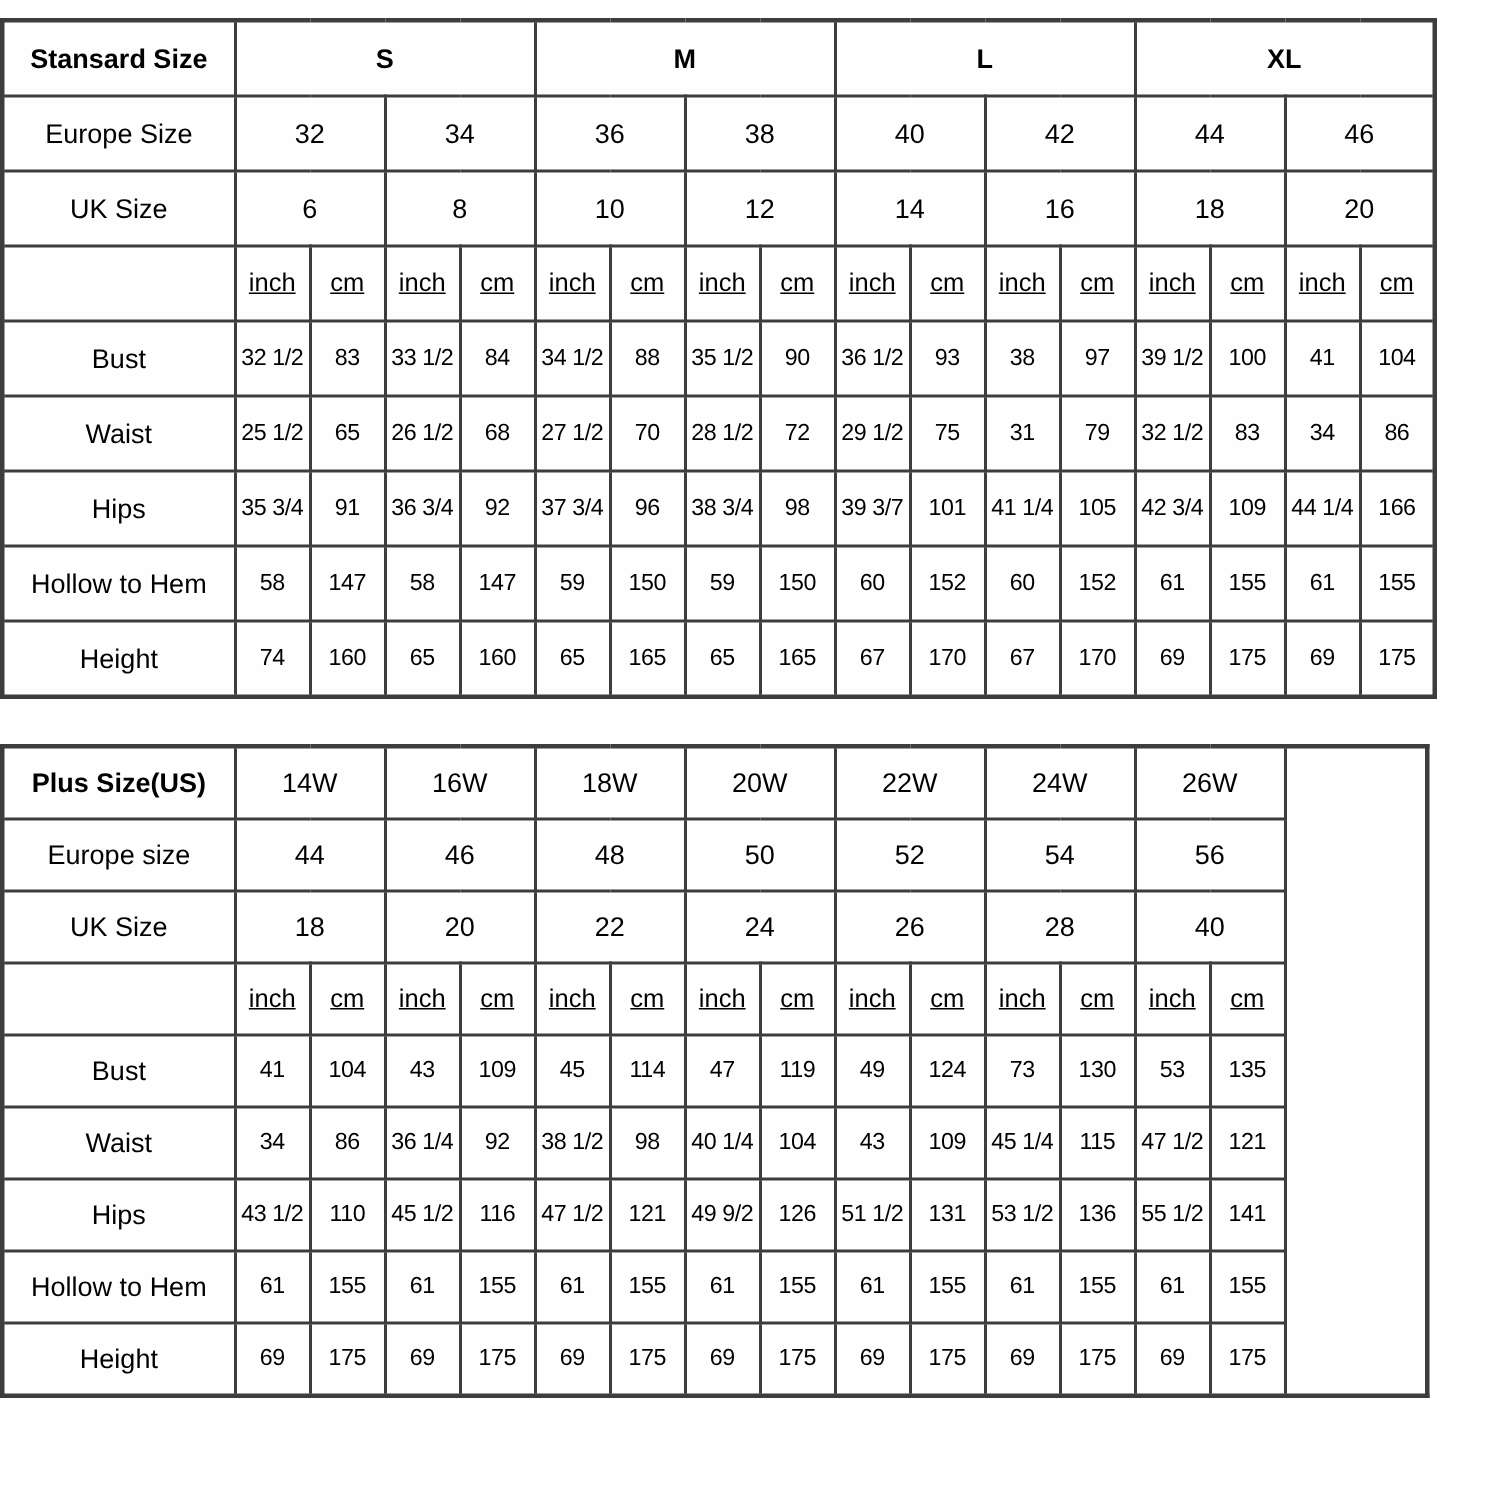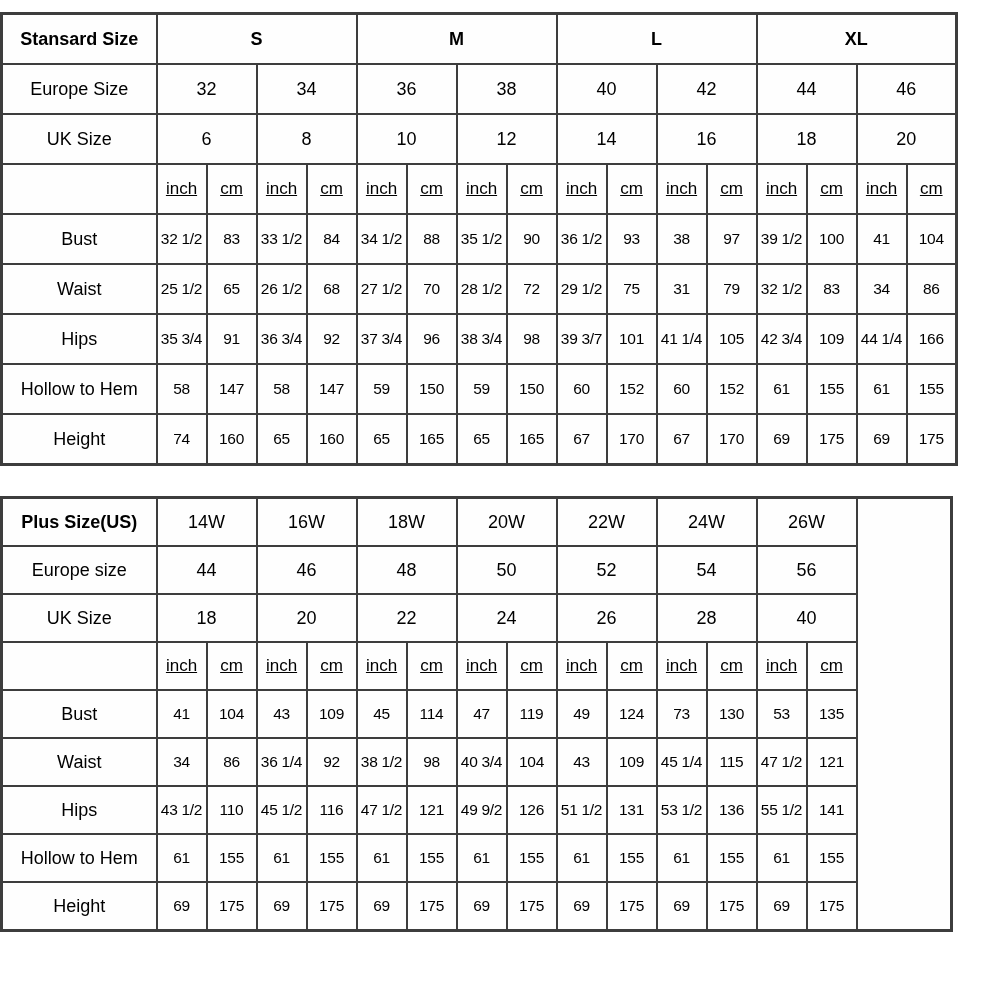--- a/index.html
+++ b/index.html
@@ -294,21 +294,21 @@
           <td class="measure">135</td>
         </tr>
         <tr>
           <td>Waist</td>
           <td class="measure">34</td>
           <td class="measure">86</td>
           <td class="measure">36 1/4</td>
           <td class="measure">92</td>
           <td class="measure">38 1/2</td>
           <td class="measure">98</td>
-          <td class="measure">40 3/4</td>
+          <td class="measure">40 1/4</td>
           <td class="measure">104</td>
           <td class="measure">43</td>
           <td class="measure">109</td>
           <td class="measure">45 1/4</td>
           <td class="measure">115</td>
           <td class="measure">47 1/2</td>
           <td class="measure">121</td>
         </tr>
         <tr>
           <td>Hips</td>

